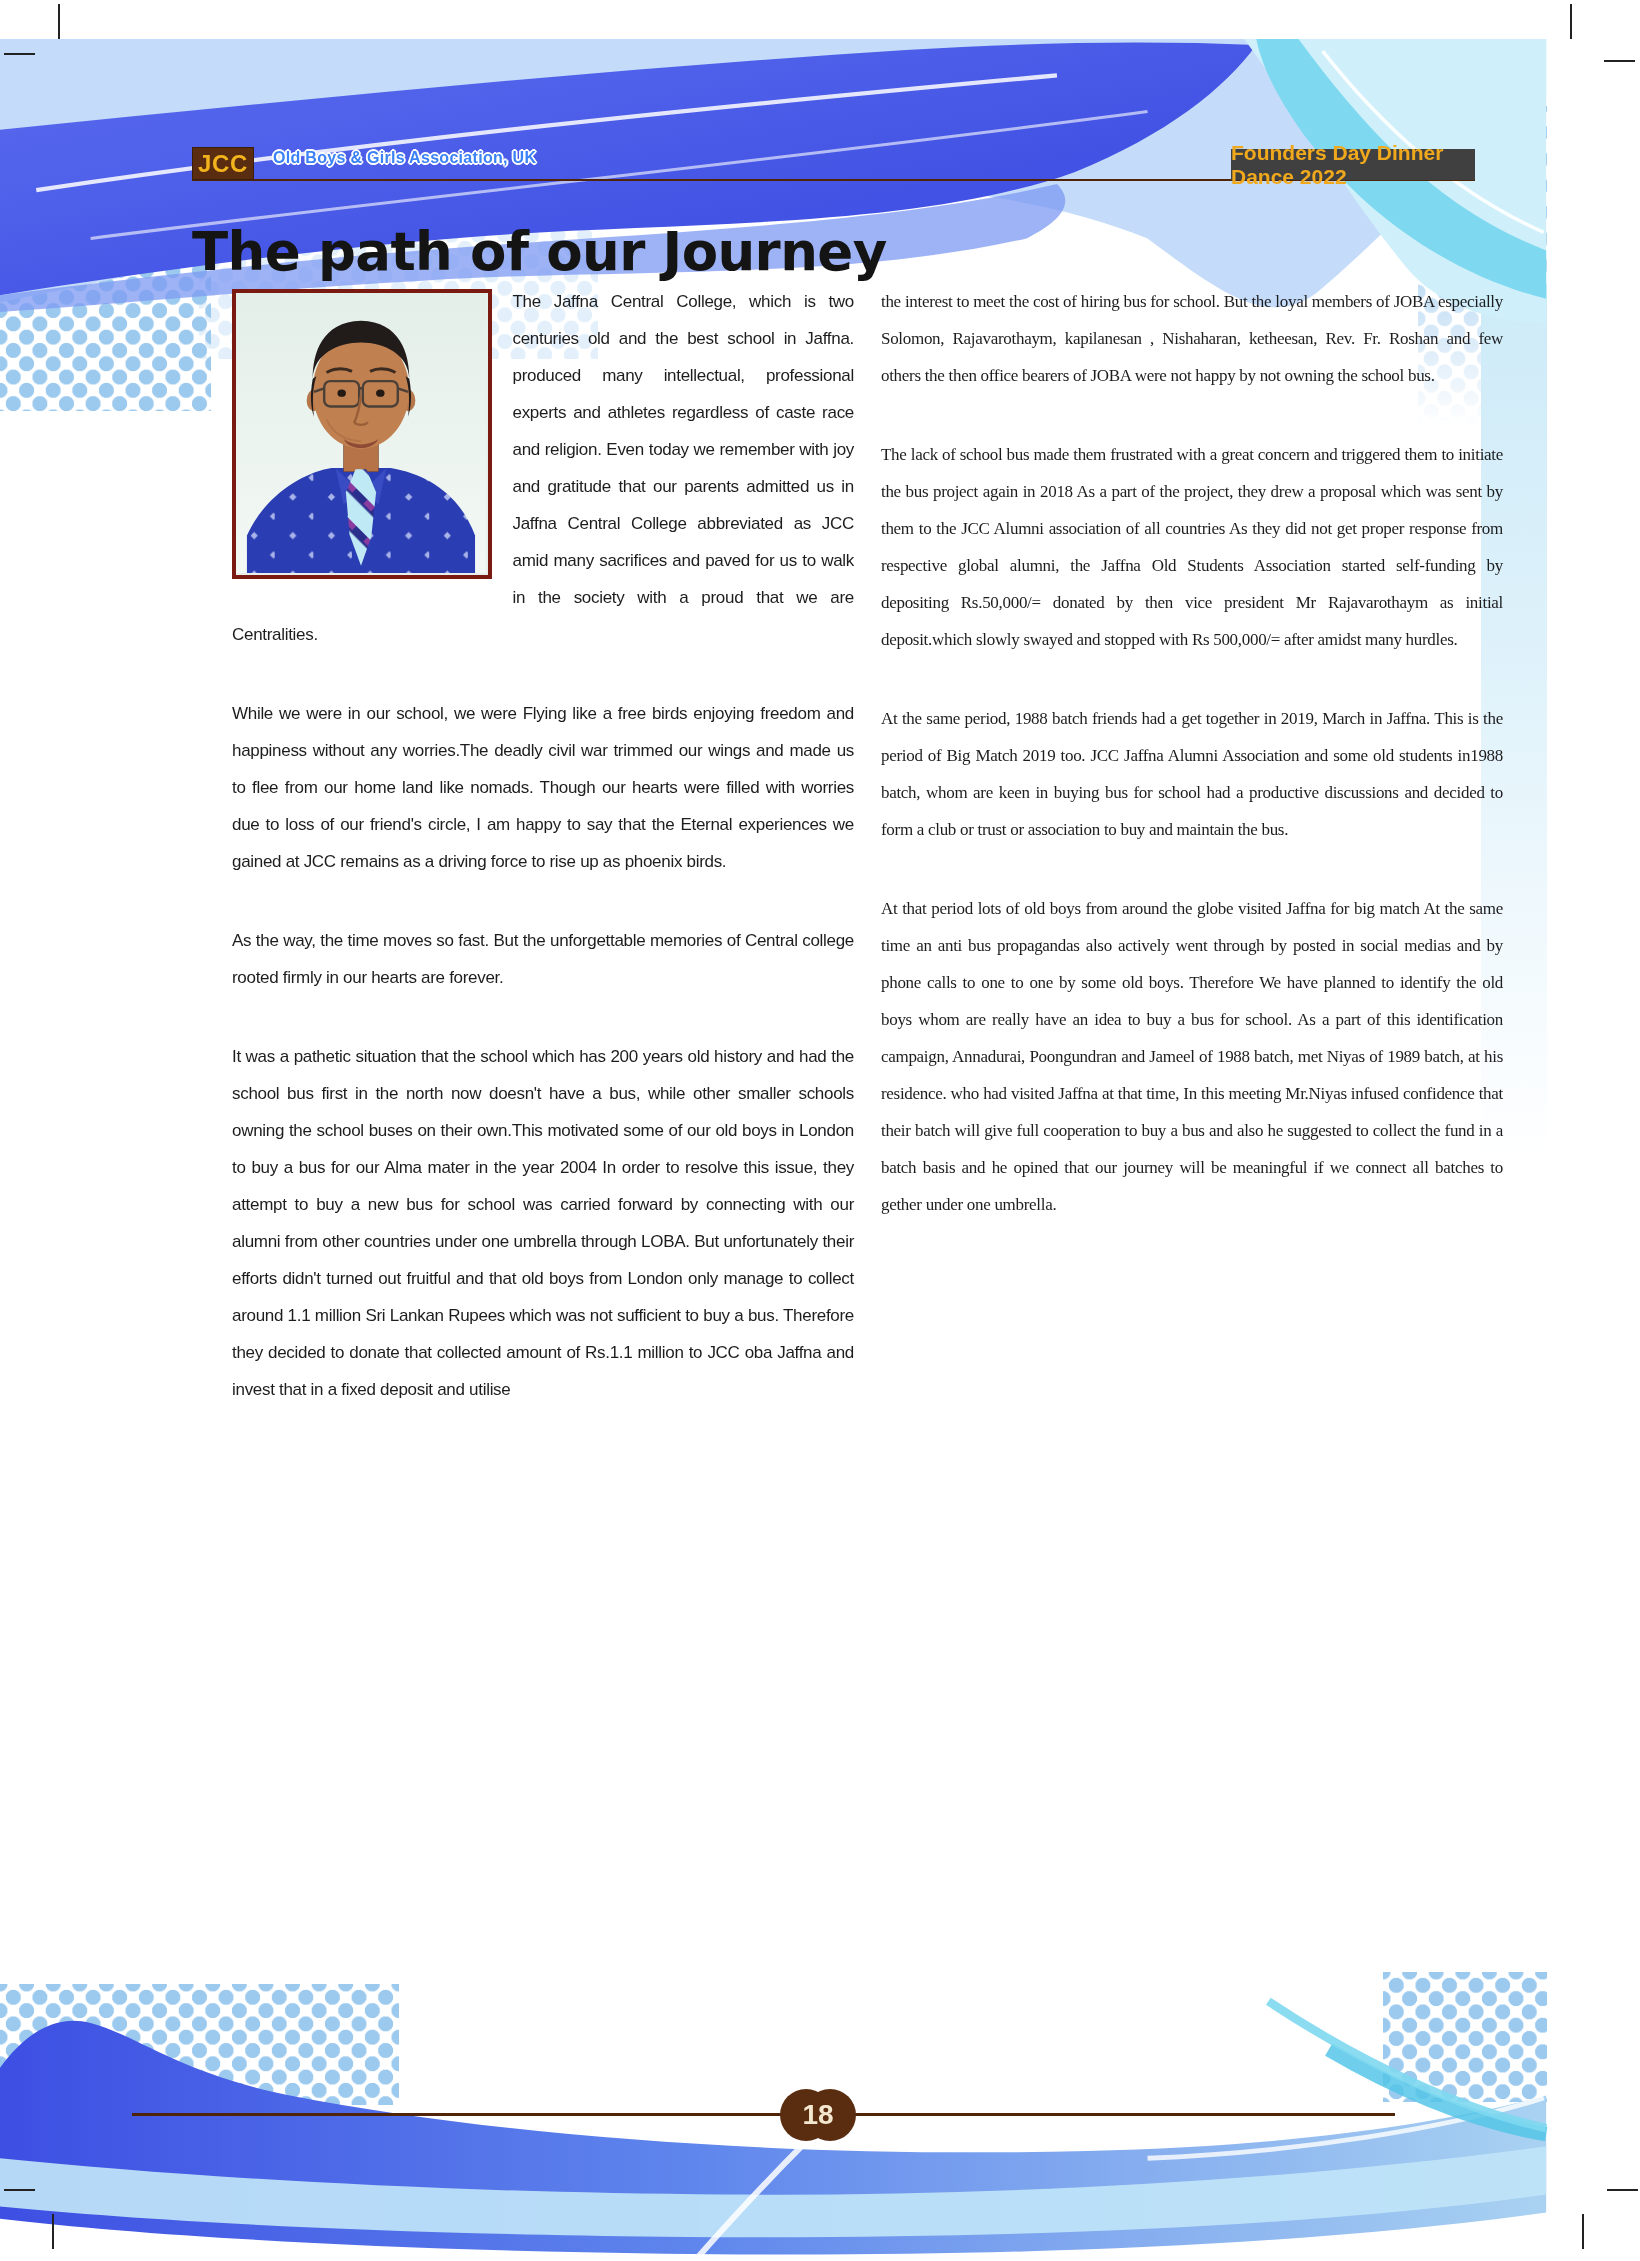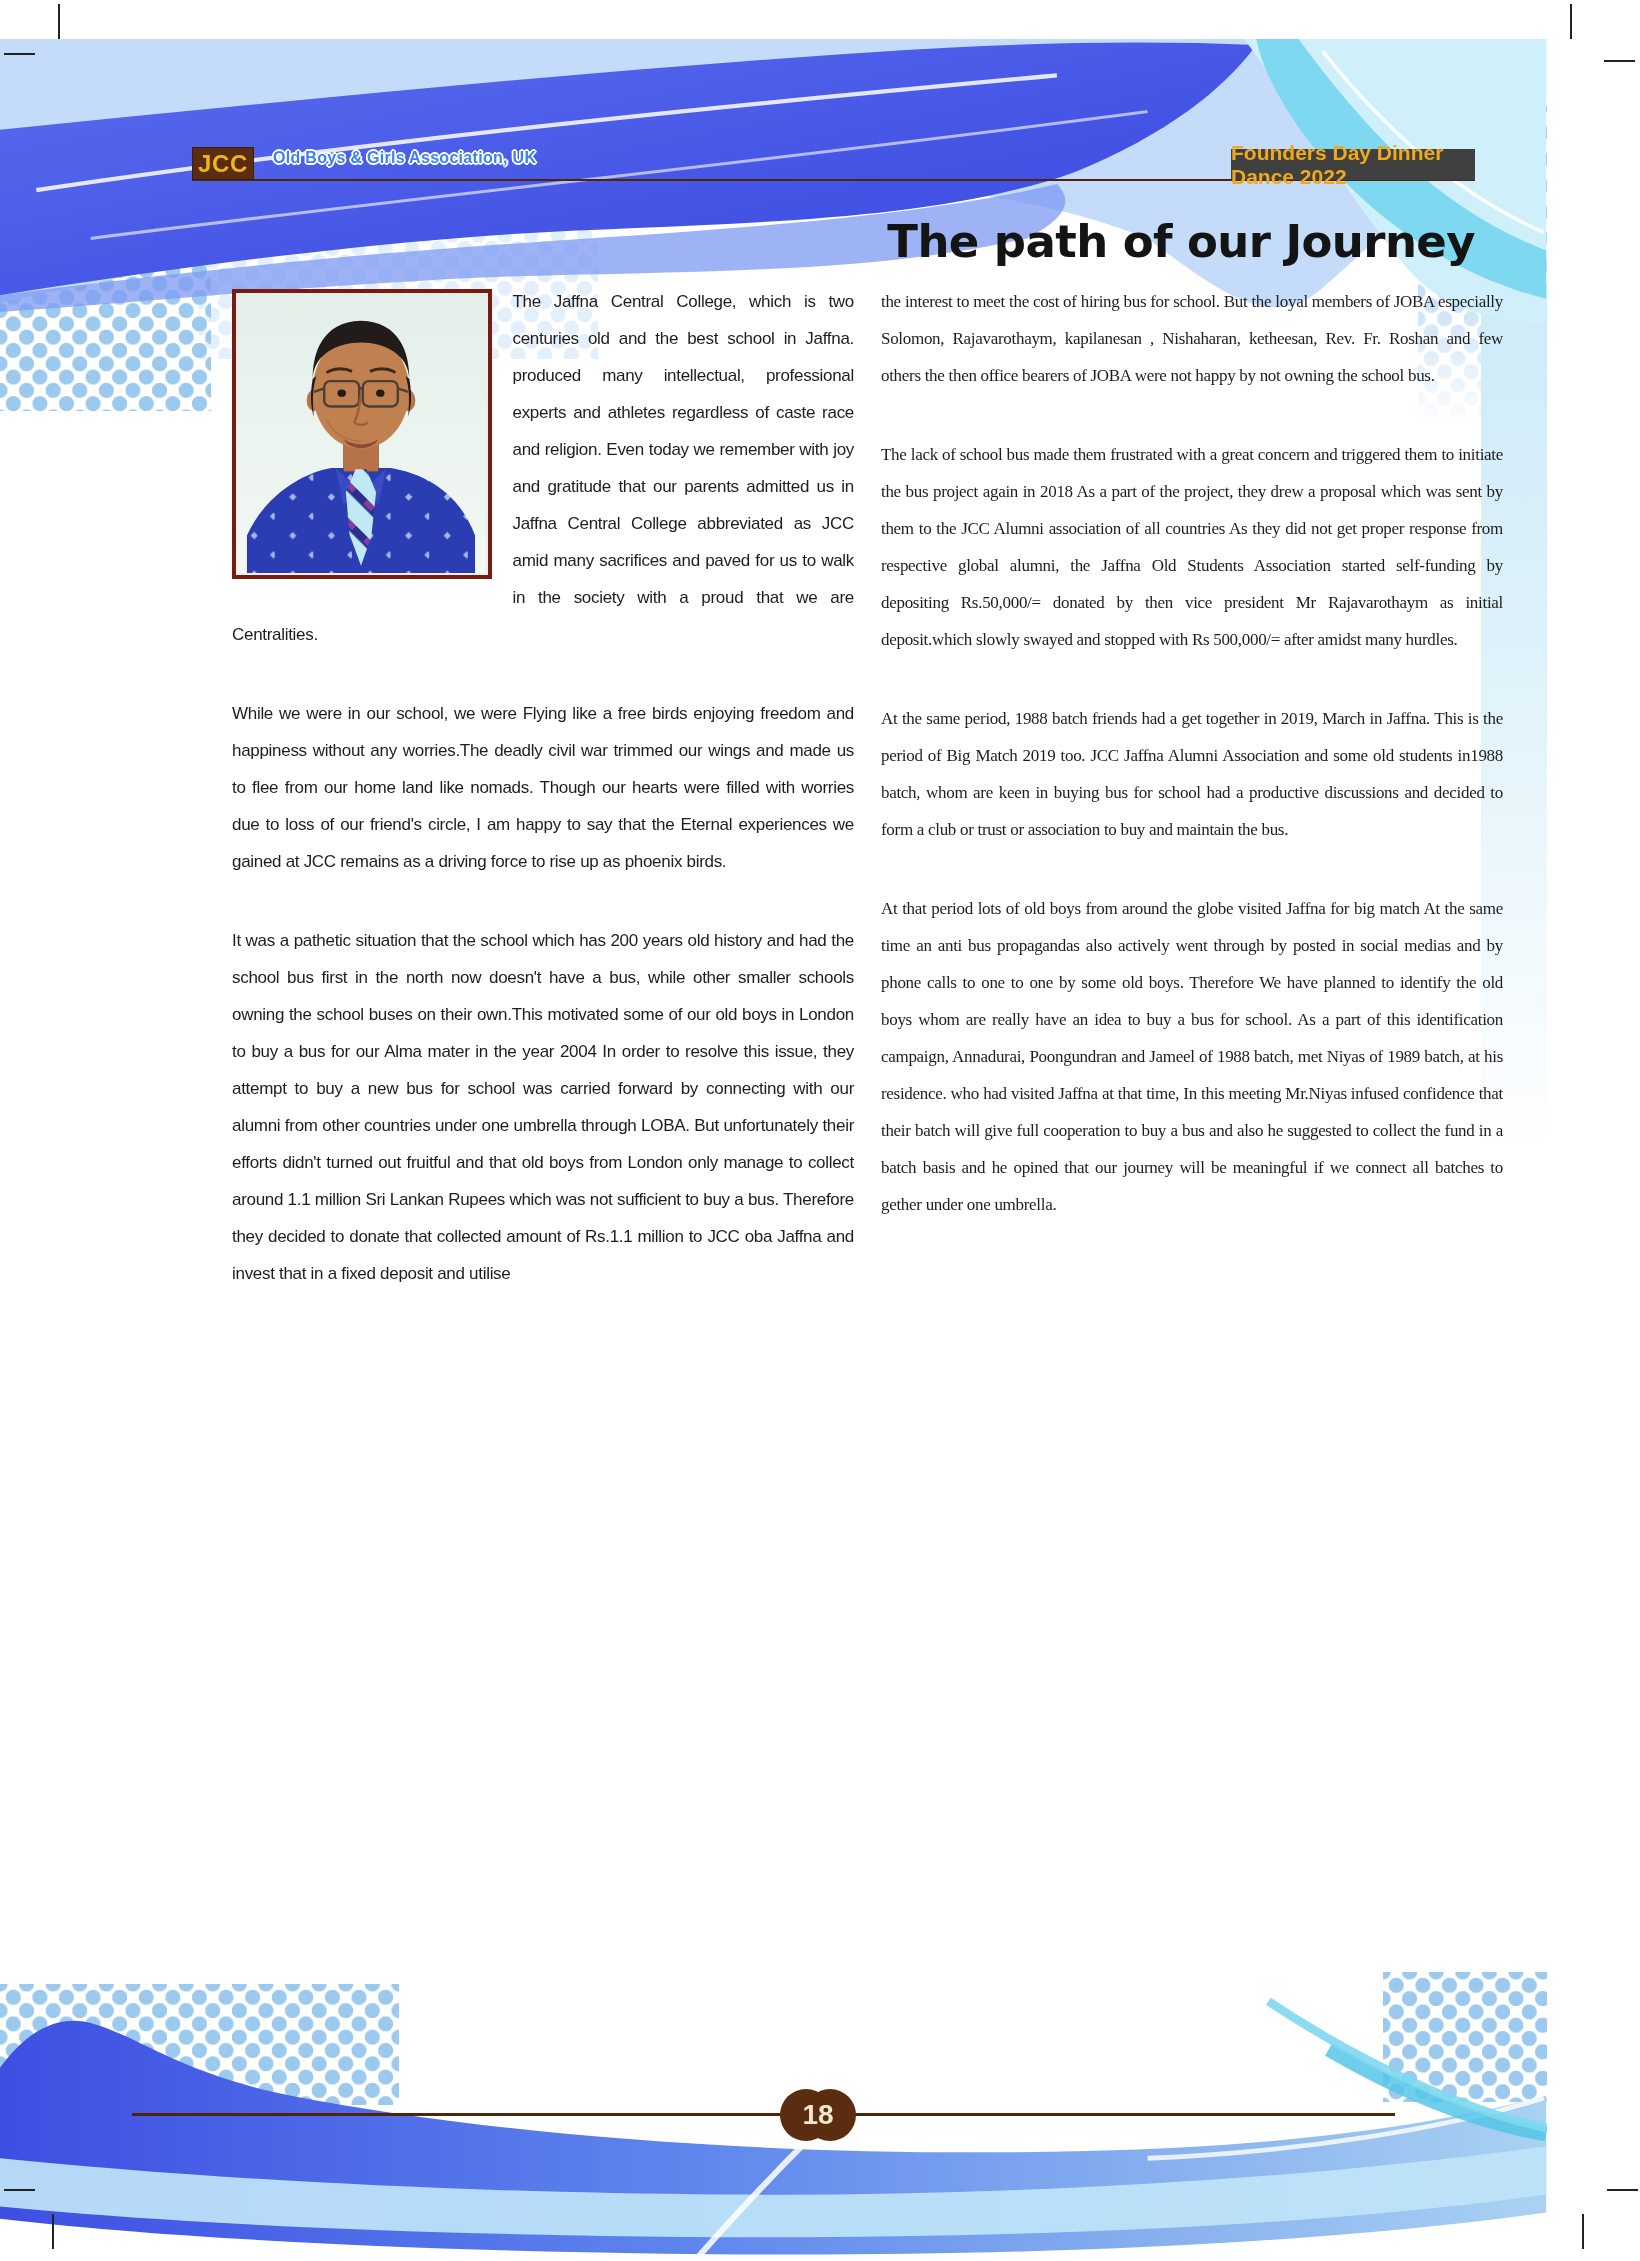--- a/index.html
+++ b/index.html
@@ -47,23 +47,23 @@
   }
   .event-box{
     left:1231px;top:149px;width:244px;height:31px;z-index:5;
     background:#404040;display:flex;align-items:center;justify-content:center;
   }
   .event-box span{color:#F0A81C;font-size:21px;font-weight:600;}
   .header-rule{left:192px;top:179px;width:1283px;height:2.4px;background:#4F2408;z-index:4;}
 
   .page-title{
     left:192px;top:185px;width:1283px;z-index:5;
-    text-align:right;color:#141414;
+    text-align:left;color:#141414;
     font-family:"DejaVu Sans", sans-serif;
-    font-weight:bold;font-size:45px;letter-spacing:-0.6px;
+    font-weight:bold;font-size:53px;letter-spacing:-0.6px;
   }
 
   
   .col{
     z-index:5;width:622px;color:#1D1D1F;
     font-size:17px;line-height:37px;letter-spacing:-0.3px;
     text-align:justify;
     margin-left:40px;
   }
   .col p{margin:0 0 42px 0;}
@@ -187,20 +187,21 @@
       <line x1="268" y1="158" x2="285" y2="164" stroke="#4A4038" stroke-width="4"></line>
       <ellipse cx="175" cy="166" rx="7" ry="6" fill="#241A14"></ellipse>
       <ellipse cx="239" cy="166" rx="7" ry="6" fill="#241A14"></ellipse>
       <path d="M207,170 C204,192 200,206 196,214 C200,220 214,220 218,214" stroke="#9A5F38" stroke-width="4" fill="none"></path>
       <path d="M178,242 C196,254 218,254 236,242 C226,262 188,262 178,242 Z" fill="#8E4A35"></path>
       <path d="M150,210 C160,232 180,244 207,246" stroke="#A96A40" stroke-width="3" fill="none" opacity="0.6"></path>
     </svg>
   </div>
   <p>The Jaffna Central College, which is two centuries old and the best school in Jaffna. produced many intellectual, professional experts and athletes regardless of caste race and religion. Even today we remember with joy and gratitude that our parents admitted us in Jaffna Central College abbreviated as JCC amid many sacrifices and  paved for us to walk in the society with a proud that we are Centralities.</p>
   <p>While we were in our school,  we were Flying like a free birds enjoying freedom and happiness without any worries.The deadly civil war trimmed our wings and made us to flee from our home land like nomads. Though our hearts were filled with worries  due to loss of our friend's circle, I am happy to say that the Eternal experiences we gained at JCC remains as a driving force to rise up as phoenix birds.</p>
+  <p>As the way, the  time moves so fast. But the unforgettable memories of Central college rooted firmly in our hearts are forever.</p>
   <p>It was a pathetic situation that the school which has 200 years old history and had the school bus first in the north now doesn't have a bus, while other smaller schools owning the school buses on their own.This motivated some of our old boys in London to buy a bus for our Alma mater in the year 2004 In order to resolve this issue, they attempt to buy a new bus for school was carried forward by connecting with our alumni from other countries under one umbrella through LOBA. But unfortunately their efforts didn't turned out fruitful and that old boys from London only manage to collect around 1.1 million Sri Lankan Rupees which was not sufficient to buy a bus. Therefore they decided to donate that collected amount of Rs.1.1 million to JCC oba Jaffna and invest that in a fixed deposit and  utilise</p>
 </div>
 
 <div class="abs col col-right">
   <p>the interest to meet the cost of hiring bus for school. But the loyal members of JOBA especially Solomon, Rajavarothaym, kapilanesan , Nishaharan, ketheesan, Rev. Fr. Roshan  and few others the then office bearers of JOBA were not happy by not owning the school bus.</p>
   <p>The lack of school bus made them frustrated with a great concern and triggered them to initiate the bus project again in 2018 As a part of the project, they drew a proposal which was sent by them to the JCC Alumni association  of all countries As they did not get proper response   from respective global alumni, the Jaffna Old Students Association started self-funding by depositing Rs.50,000/= donated by then vice president Mr Rajavarothaym as initial deposit.which slowly swayed and stopped with Rs 500,000/= after amidst many hurdles.</p>
   <p>At  the same period, 1988 batch friends had a get together in 2019, March in Jaffna. This is the period of Big Match 2019 too. JCC Jaffna Alumni Association and  some old students in1988 batch, whom are keen in buying bus for school had a productive discussions and decided to form a club or trust or association to buy and maintain the bus.</p>
   <p>At that period lots of old boys from around the globe visited Jaffna for big match At the same time an anti bus propagandas also actively went through by posted in social medias and by phone calls to one to one by some old boys. Therefore We have planned to  identify the old boys whom are really have an idea to buy a bus for school. As a part of this identification campaign, Annadurai, Poongundran and Jameel of 1988 batch, met Niyas of  1989 batch, at his residence. who had visited Jaffna at that time, In this meeting Mr.Niyas infused  confidence that their batch will give full cooperation to buy a  bus and also he suggested to collect the fund in a batch basis and he opined that our journey will be meaningful if we connect all batches to gether under one umbrella.</p>
 </div>
 

